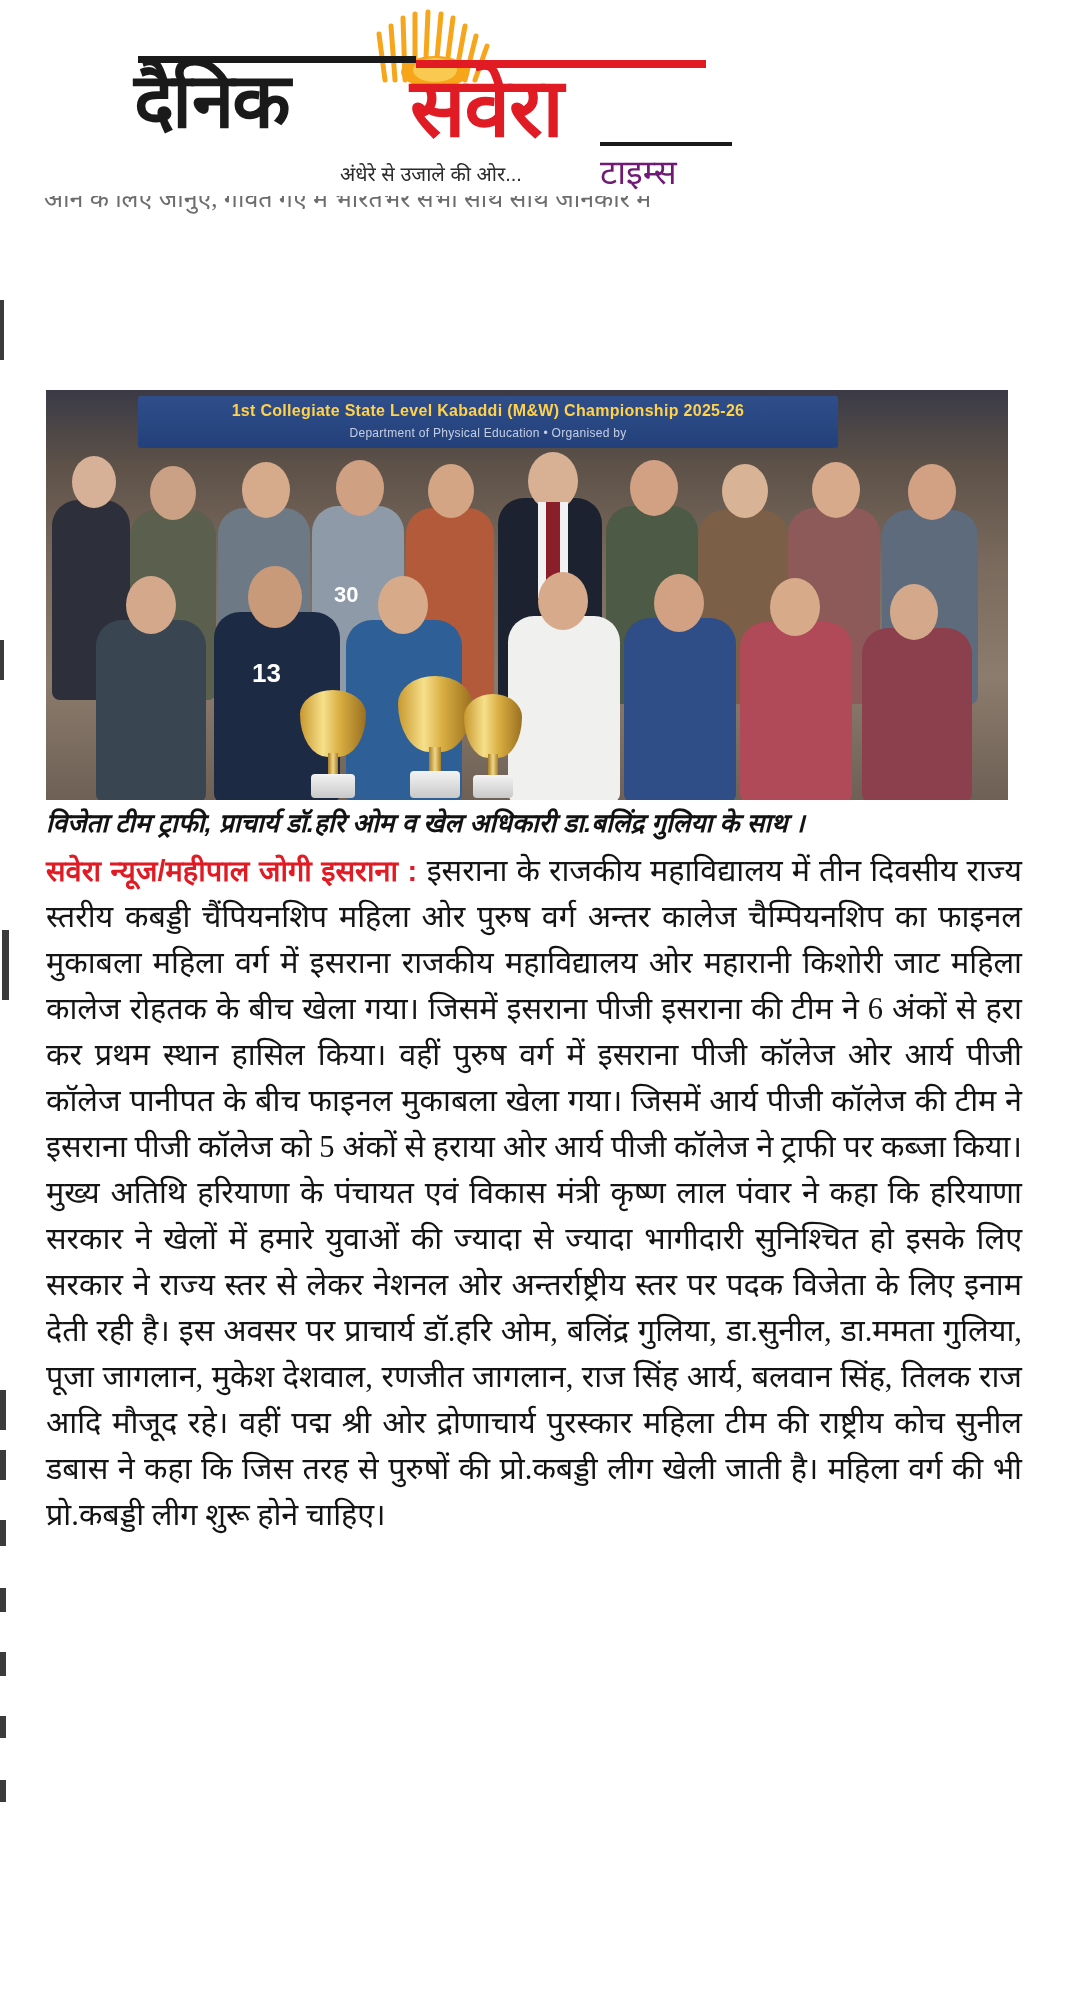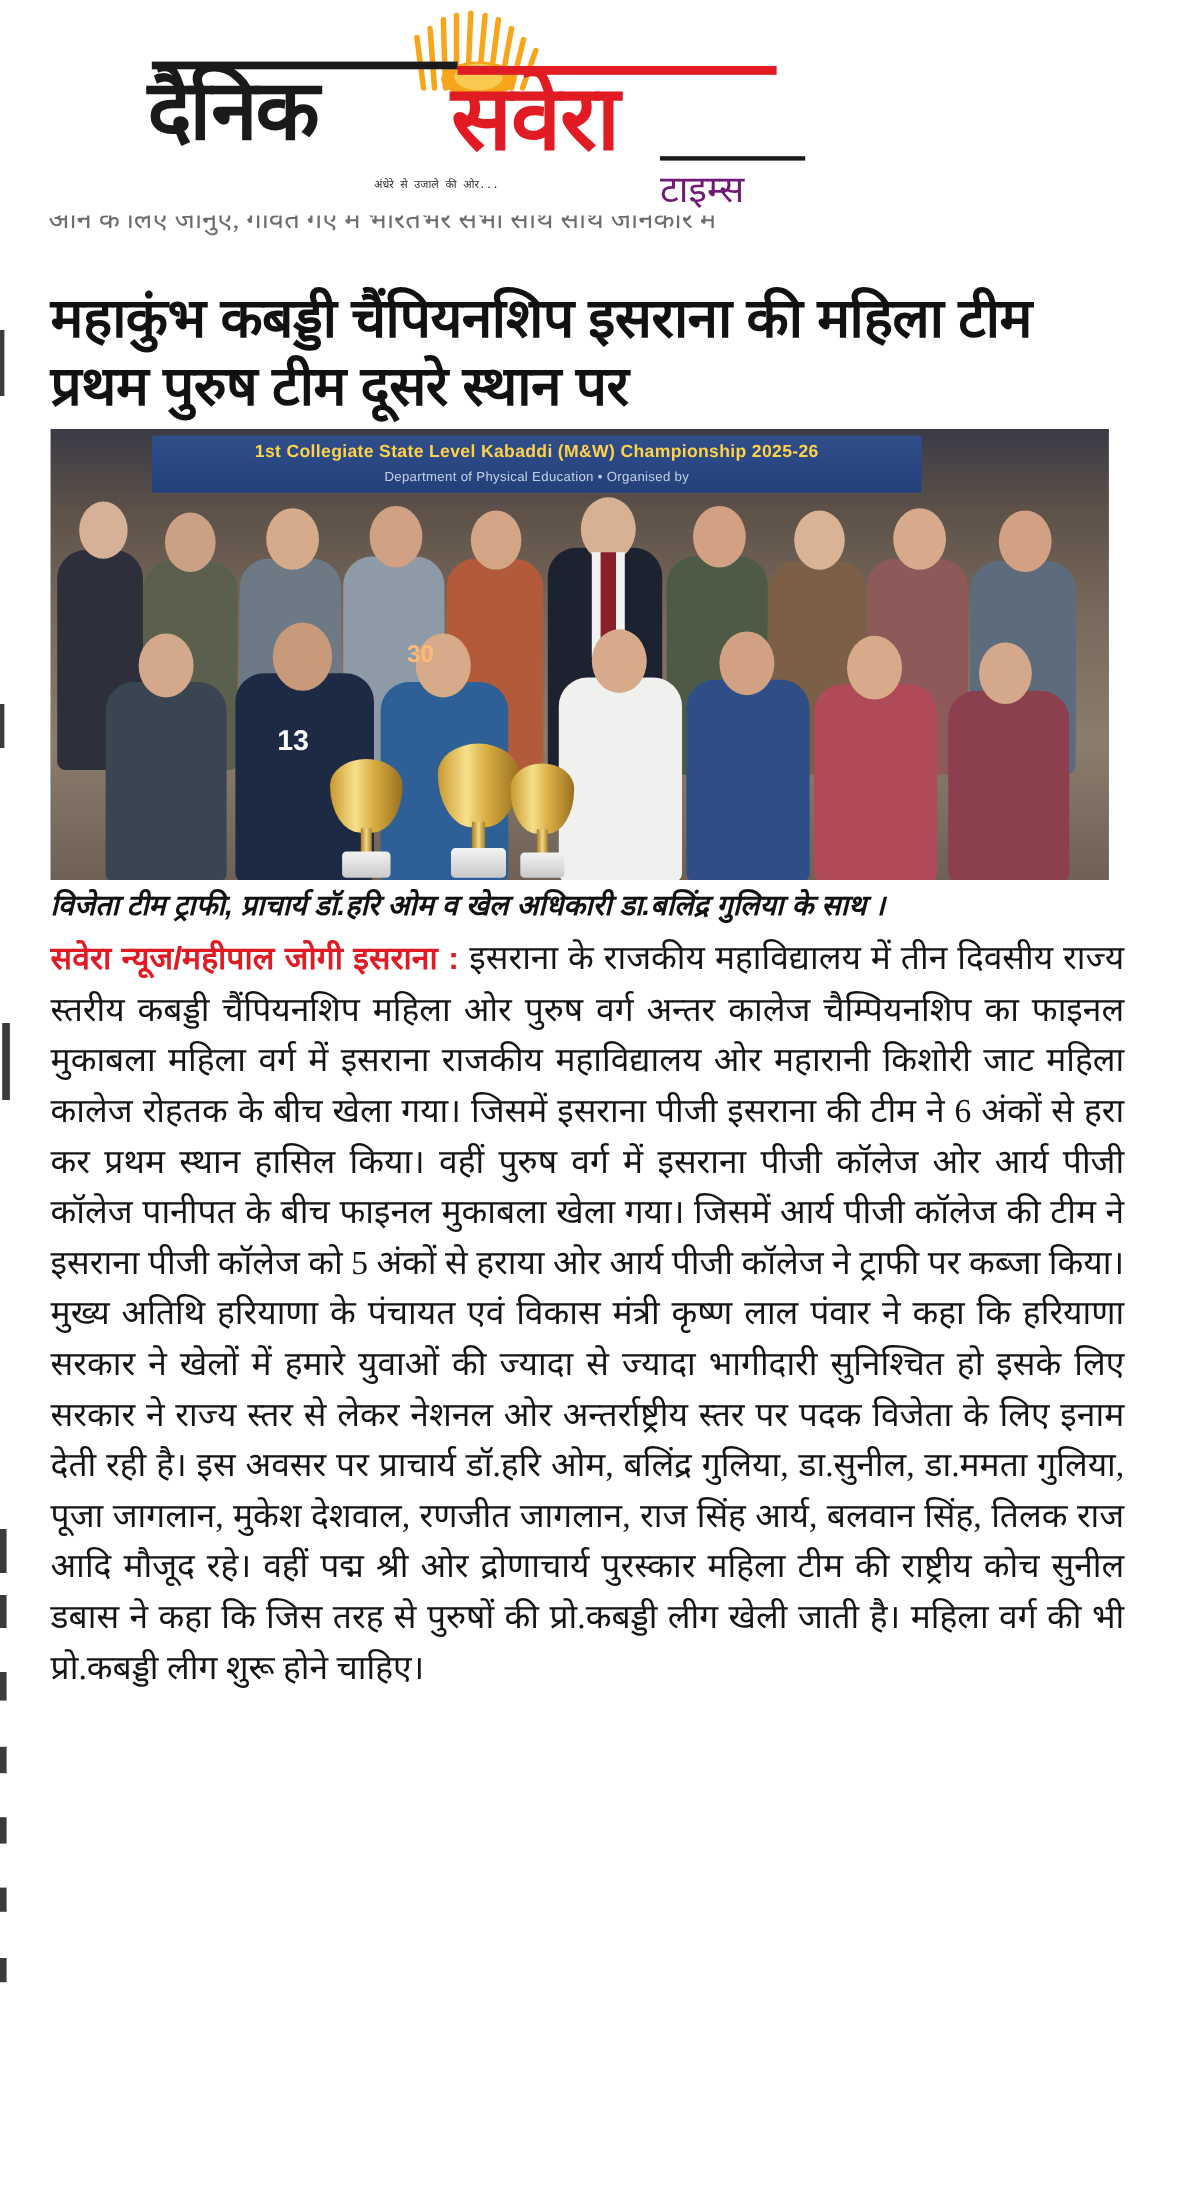--- a/index.html
+++ b/index.html
@@ -88,22 +88,22 @@
     background: #e01b24;
   }
   .logo-savera .txt {
     display: block;
     padding-top: 16px;
   }
   .logo-tagline {
     position: absolute;
     left: 222px;
     top: 152px;
-    font-family: Liberation Mono, monospace;
-    font-size: 10px;
+    font-family: Liberation Sans, sans-serif;
+    font-size: 20px;
     color: #2b2b2b;
     white-space: nowrap;
   }
   .logo-times {
     position: absolute;
     left: 482px;
     top: 140px;
     font-family: "Liberation Sans", sans-serif;
     font-weight: normal;
     font-size: 34px;
@@ -261,21 +261,20 @@
   <div class="scan-mark" style="left:0px; top:1652px; width:6px; height:24px;"></div>
   <div class="scan-mark" style="left:0px; top:1716px; width:6px; height:22px;"></div>
   <div class="scan-mark" style="left:0px; top:1780px; width:6px; height:22px;"></div>
   <div class="scan-mark" style="left:0px; top:300px; width:4px; height:60px;"></div>
   <div class="scan-mark" style="left:0px; top:640px; width:4px; height:40px;"></div>
 
   <div class="clipped-line">
     <span>आने के लिए जानुए, गांवत गए म भारतभर सभी साथ साथ जानकार म</span>
   </div>
 
-  <h1 class="headline">महाकुंभ कबड्डी चैंपियनशिप इसराना की महिला टीम प्रथम पुरुष टीम दूसरे स्थान पर</h1>
 
   <div class="photo">
     <div class="sky"></div>
 
     <div class="crowd">
 
       <div class="torso" style="left:6px;  top:110px; width:78px; height:200px; background:#2d2f3a;"></div>
       <div class="head" style="left:26px; top:66px;  width:44px; height:52px; background:#d7b197;"></div>
 
       <div class="torso" style="left:84px; top:120px; width:86px; height:190px; background:#5b5f4d;"></div>
@@ -322,21 +321,21 @@
       <div class="torso" style="left:578px;top:228px; width:112px;height:184px; background:#2f4d86;"></div>
       <div class="head" style="left:608px;top:184px; width:50px; height:58px; background:#d2a183;"></div>
 
       <div class="torso" style="left:694px;top:232px; width:112px;height:180px; background:#b04a58;"></div>
       <div class="head" style="left:724px;top:188px; width:50px; height:58px; background:#d7ab89;"></div>
 
       <div class="torso" style="left:816px;top:238px; width:110px;height:174px; background:#8c3f4c;"></div>
       <div class="head" style="left:844px;top:194px; width:48px; height:56px; background:#d4a98b;"></div>
     </div>
 
-    <div style="position:absolute;left:288px;top:192px;color:#fdba74;font-family:'Liberation Sans',sans-serif;font-weight:bold;font-size:22px;margin-left:36px;">30</div>
+    <div style="position:absolute;left:288px;top:192px;color:#ffffff;font-family:'Liberation Sans',sans-serif;font-weight:bold;font-size:22px;">30</div>
     <div style="position:absolute;left:206px;top:268px;color:#ffffff;font-family:'Liberation Sans',sans-serif;font-weight:bold;font-size:26px;">13</div>
 
     <div class="trophy" style="left:254px; top:300px; width:66px; height:108px;">
       <div class="cup"></div>
         <div class="stem"></div>
         <div class="base"></div>
     </div>
     <div class="trophy" style="left:352px; top:286px; width:74px; height:122px;">
       <div class="cup"></div>
         <div class="stem"></div>

